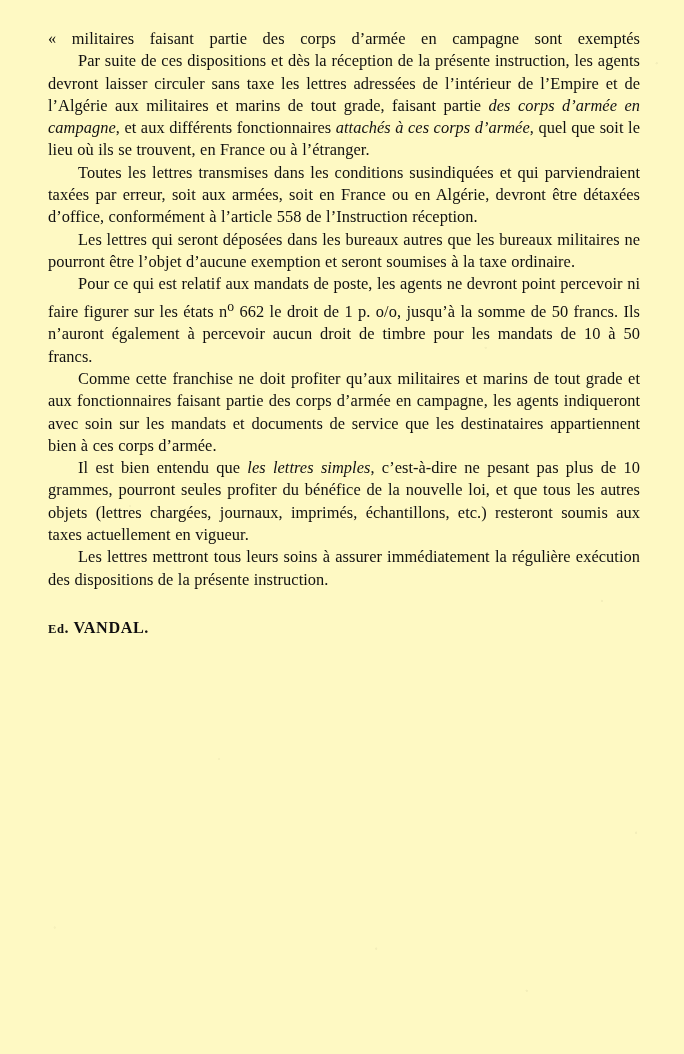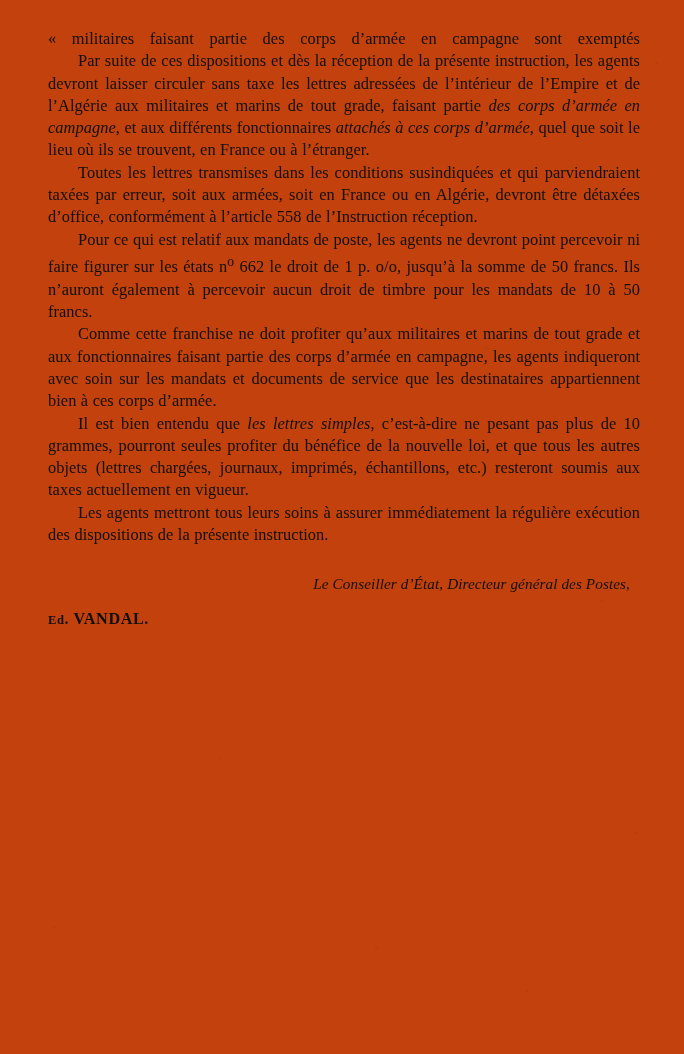--- a/index.html
+++ b/index.html
@@ -7,21 +7,21 @@
     padding: 0;
     background: #ffffff;
   }
   body {
     font-family: "Liberation Serif", "DejaVu Serif", serif;
   }
   #page {
     position: relative;
     width: 684px;
     height: 1054px;
-    background: #c2410c;
+    background: #fef9c3;
     overflow: hidden;
   }
   
   #page::before {
     content: "";
     position: absolute;
     inset: 0;
     pointer-events: none;
     background:
       radial-gradient(circle at 96% 6%,  rgba(0,0,0,.055) 0 1px, transparent 1.4px),
@@ -109,25 +109,25 @@
 <div id="page">
   <div id="text-column">
 
     <p class="para quoted">
       <span class="qline">« militaires faisant partie des corps d’armée en campagne sont exemptés</span>
     </p>
 
     <div id="paragraphs">
         <p class="para"><span>Par suite de ces dispositions et dès la réception de la présente instruction, les agents devront laisser circuler sans taxe les lettres adressées de l’intérieur de l’Empire et de l’Algérie aux militaires et marins de tout grade, faisant partie </span><em class="it">des corps d’armée en campagne</em><span>, et aux différents fonctionnaires </span><em class="it">attachés à ces corps d’armée</em><span>, quel que soit le lieu où ils se trouvent, en France ou à l’étranger.</span></p>
         <p class="para"><span>Toutes les lettres transmises dans les conditions susindiquées et qui parviendraient taxées par erreur, soit aux armées, soit en France ou en Algérie, devront être détaxées d’office, conformément à l’article </span><span class="oldstyle">558</span><span> de l’Instruction réception.</span></p>
+        <p class="para"><span>Les lettres qui seront déposées dans les bureaux autres que les bureaux militaires ne pourront être l’objet d’aucune exemption et seront soumises à la taxe ordinaire.</span></p>
         <p class="para"><span>Pour ce qui est relatif aux mandats de poste, les agents ne devront point percevoir ni faire figurer sur les états n</span><sup>o</sup><span> </span><span class="oldstyle">662</span><span> le droit de </span><span class="oldstyle">1</span><span> p. o/o, jusqu’à la somme de </span><span class="oldstyle">50</span><span> francs. Ils n’auront également à percevoir aucun droit de timbre pour les mandats de </span><span class="oldstyle">10</span><span> à </span><span class="oldstyle">50</span><span> francs.</span></p>
         <p class="para"><span>Comme cette franchise ne doit profiter qu’aux militaires et marins de tout grade et aux fonctionnaires faisant partie des corps d’armée en campagne, les agents indiqueront avec soin sur les mandats et documents de service que les destinataires appartiennent bien à ces corps d’armée.</span></p>
         <p class="para"><span>Il est bien entendu que </span><em class="it">les lettres simples</em><span>, c’est-à-dire ne pesant pas plus de </span><span class="oldstyle">10</span><span> grammes, pourront seules profiter du bénéfice de la nouvelle loi, et que tous les autres objets (lettres chargées, journaux, imprimés, échantillons, etc.) resteront soumis aux taxes actuellement en vigueur.</span></p>
-        <p class="para"><span>Les agents mettront tous leurs soins à assurer immédiatement la régulière exécution des dispositions de la présente instruction.</span></p>
+        <p class="para"><span>Les lettres mettront tous leurs soins à assurer immédiatement la régulière exécution des dispositions de la présente instruction.</span></p>
       </div>
 
     <div class="signature-block">
-      <div class="sig-title">Le Conseiller d’État, Directeur général des Postes,</div>
       <div class="sig-name"><span class="smallcap">Ed</span><span>. VANDAL.</span></div>
     </div>
 
   </div>
 </div>
 
 </body></html>

